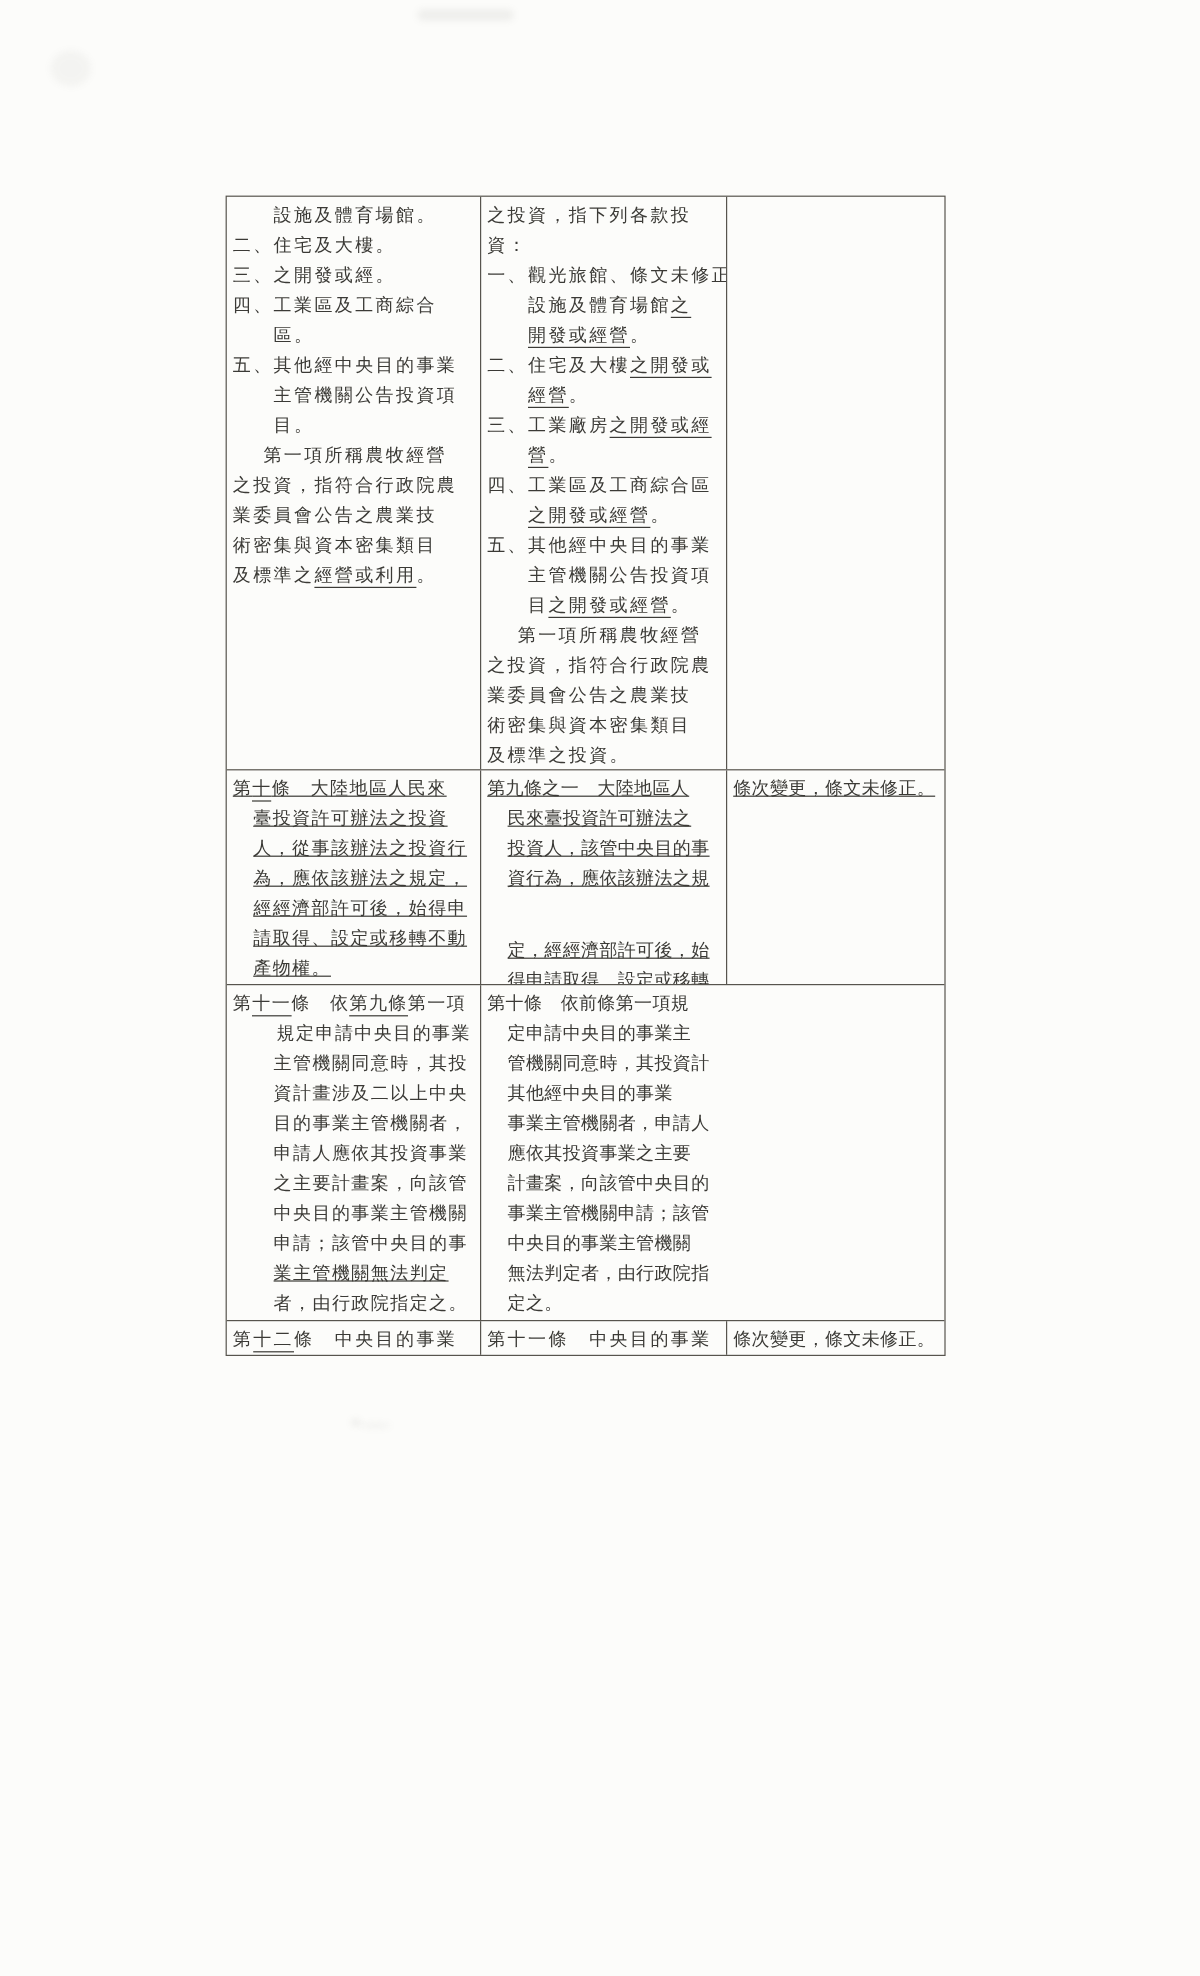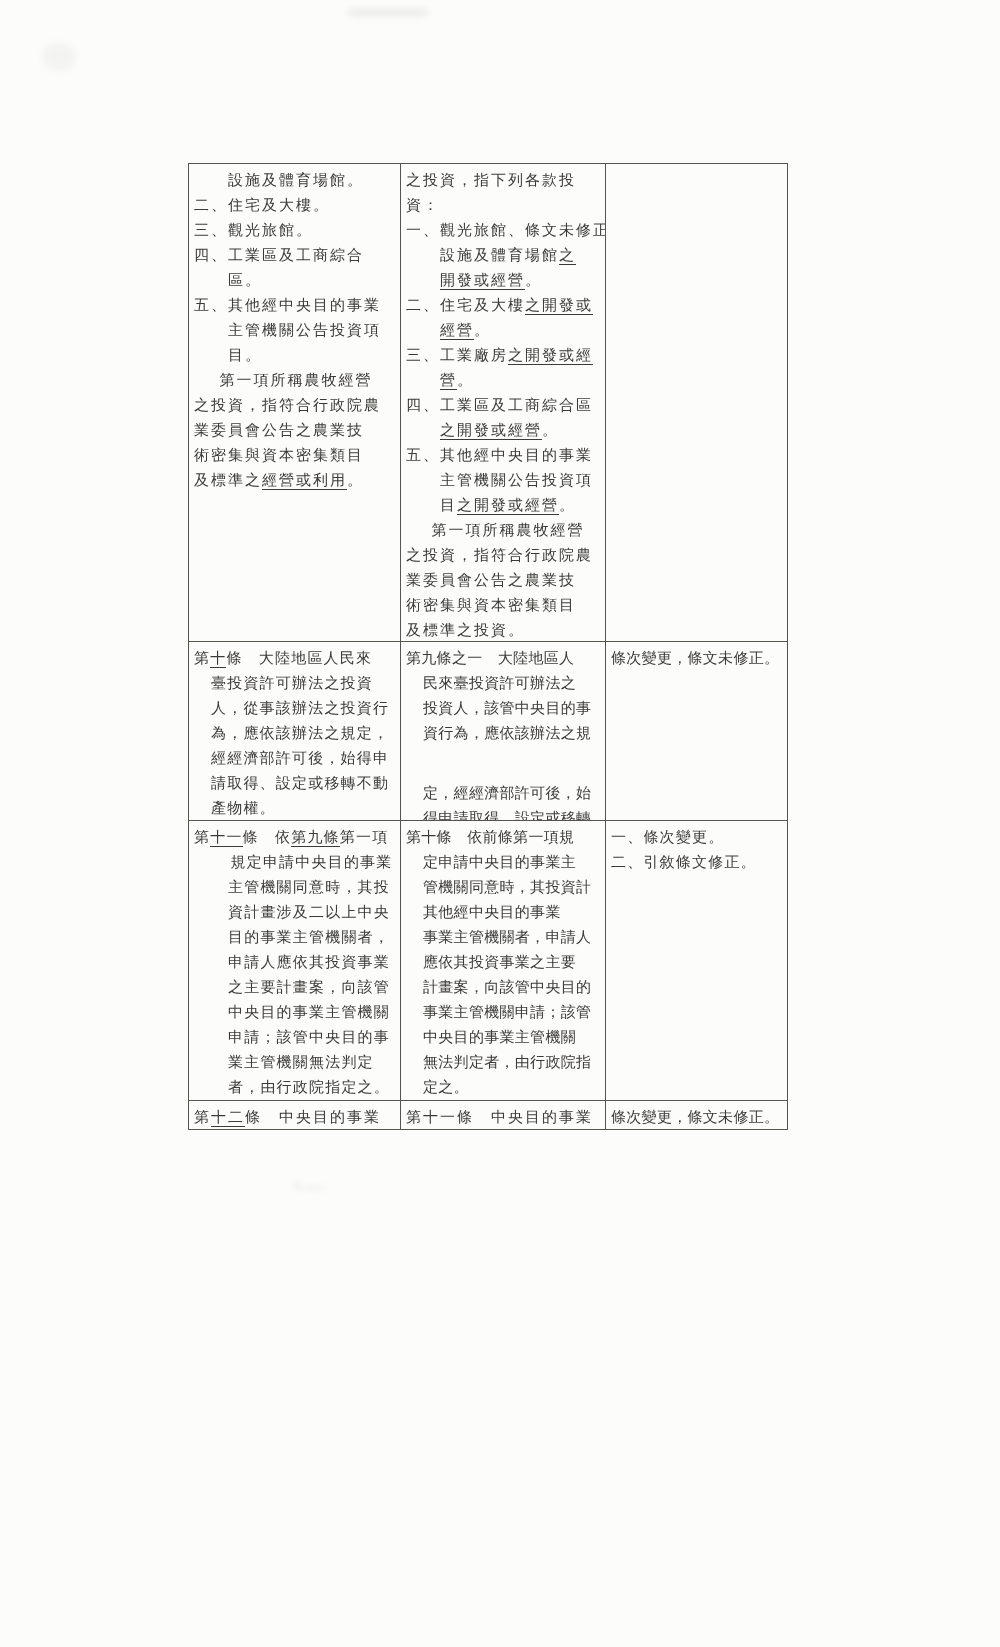--- a/index.html
+++ b/index.html
@@ -18,21 +18,21 @@
 
   .cmp-table{
     position:absolute;left:188px;top:163px;width:598px;
     border:1.6px solid var(--line,#57544e);
     display:flex;flex-direction:column;
     background:transparent;
   }
   .t-row{display:flex;border-top:1.4px solid var(--line,#57544e);}
   .t-row:first-child{border-top:none;}
   .t-row:nth-child(1){height:477px;}
-  .t-row:nth-child(2){height:178px;}
+  .t-row:nth-child(2){height:178px;text-decoration:underline;}
   .t-row:nth-child(3){height:279px;}
   .t-row:nth-child(4){height:28px;}
   .t-cell{
     box-sizing:border-box;
     padding:4px 5px 0 5px;
     border-left:1.4px solid var(--line,#57544e);
     overflow:hidden;
     font-size:15px;
     letter-spacing:2px;
     line-height:25px;
@@ -52,21 +52,21 @@
 <div class="artifact a1"></div>
 <div class="artifact a2"></div>
 <div class="artifact a3"></div>
 <div class="artifact a4"></div>
 
 <div class="cmp-table">
     <div class="t-row">
       <div class="t-cell c0">
         <div class="line" style="padding-left: 34px;"><span>設施及體育場館。</span></div>
         <div class="line"><span>二、住宅及大樓。</span></div>
-        <div class="line"><span>三、觀光旅館。</span></div>
+        <div class="line"><span>三、之開發或經。</span></div>
         <div class="line"><span>四、工業區及工商綜合</span></div>
         <div class="line" style="padding-left: 34px;"><span>區。</span></div>
         <div class="line"><span>五、其他經中央目的事業</span></div>
         <div class="line" style="padding-left: 34px;"><span>主管機關公告投資項</span></div>
         <div class="line" style="padding-left: 34px;"><span>目。</span></div>
         <div class="line" style="padding-left: 25.5px;"><span>第一項所稱農牧經營</span></div>
         <div class="line"><span>之投資，指符合行政院農</span></div>
         <div class="line"><span>業委員會公告之農業技</span></div>
         <div class="line"><span>術密集與資本密集類目</span></div>
         <div class="line"><span>及標準之</span><span class="seg-u">經營或利用</span><span>。</span></div>
@@ -121,39 +121,35 @@
       <div class="t-cell c0 fit-snug">
         <div class="line"><span>第</span><span class="seg-u">十一</span><span>條　依</span><span class="seg-u">第九條</span><span>第一項</span></div>
         <div class="line" style="padding-left: 34px; text-align: center;"><span>規定申請中央目的事業</span></div>
         <div class="line" style="padding-left: 34px;"><span>主管機關同意時，其投</span></div>
         <div class="line" style="padding-left: 34px;"><span>資計畫涉及二以上中央</span></div>
         <div class="line" style="padding-left: 34px;"><span>目的事業主管機關者，</span></div>
         <div class="line" style="padding-left: 34px;"><span>申請人應依其投資事業</span></div>
         <div class="line" style="padding-left: 34px;"><span>之主要計畫案，向該管</span></div>
         <div class="line" style="padding-left: 34px;"><span>中央目的事業主管機關</span></div>
         <div class="line" style="padding-left: 34px;"><span>申請；該管中央目的事</span></div>
-        <div class="line" style="padding-left: 34px;"><span>業主管機關無法判定</span></div>
+        <div class="line" style="padding-left: 34px; text-decoration: underline;"><span>業主管機關無法判定</span></div>
         <div class="line" style="padding-left: 34px;"><span>者，由行政院指定之。</span></div>
       </div>
       <div class="t-cell c1 fit-tight">
         <div class="line"><span>第十條　依前條第一項規</span></div>
         <div class="line" style="padding-left: 17px;"><span>定申請中央目的事業主</span></div>
         <div class="line" style="padding-left: 17px;"><span>管機關同意時，其投資計</span></div>
         <div class="line" style="padding-left: 17px;"><span>其他經中央目的事業</span></div>
         <div class="line" style="padding-left: 17px;"><span>事業主管機關者，申請人</span></div>
         <div class="line" style="padding-left: 17px;"><span>應依其投資事業之主要</span></div>
         <div class="line" style="padding-left: 17px;"><span>計畫案，向該管中央目的</span></div>
         <div class="line" style="padding-left: 17px;"><span>事業主管機關申請；該管</span></div>
         <div class="line" style="padding-left: 17px;"><span>中央目的事業主管機關</span></div>
         <div class="line" style="padding-left: 17px;"><span>無法判定者，由行政院指</span></div>
         <div class="line" style="padding-left: 17px;"><span>定之。</span></div>
-      </div>
-      <div class="t-cell c2 fit-snug">
-        <div class="line"><span>一、條次變更。</span></div>
-        <div class="line"><span>二、引敘條文修正。</span></div>
       </div>
     </div>
     <div class="t-row">
       <div class="t-cell c0">
         <div class="line"><span>第</span><span class="seg-u">十二</span><span>條　中央目的事業</span></div>
       </div>
       <div class="t-cell c1">
         <div class="line"><span>第十一條　中央目的事業</span></div>
       </div>
       <div class="t-cell c2 fit-tight">

